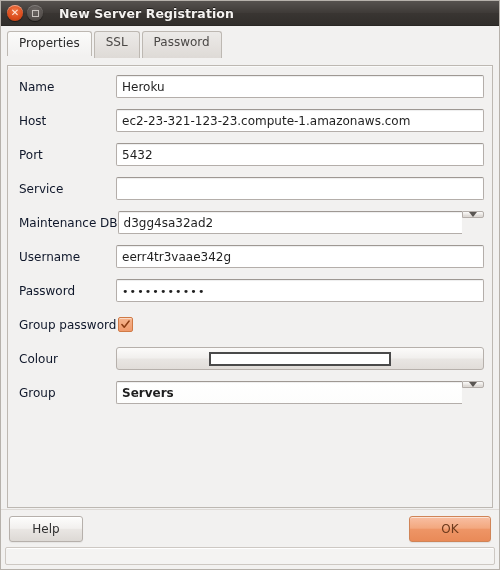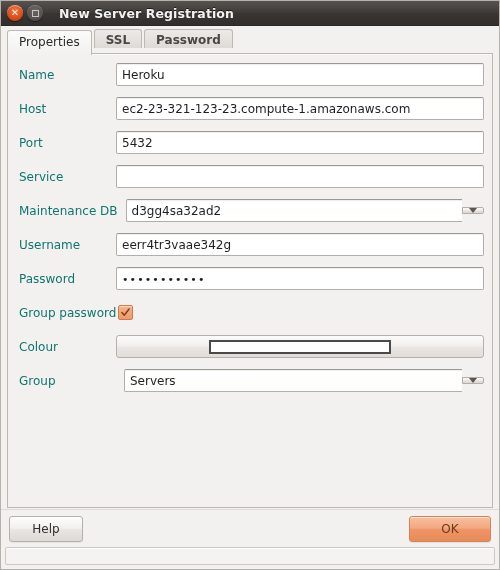--- a/index.html
+++ b/index.html
@@ -77,46 +77,45 @@
     margin-left: 12px;
     letter-spacing: .1px;
     text-shadow: 0 -1px 0 rgba(0,0,0,.6);
   }
 
   
   .tabstrip {
     flex: 0 0 auto;
     padding: 5px 0 0 6px;
     display: flex;
-    align-items: center;
+    align-items: flex-start;
     background: #f2f1f0;
     position: relative;
-    height: 28px;
+    height: 40px;
     box-sizing: border-box;
   }
   .tab {
     font-size: 12px;
     padding: 4px 11px 5px 11px;
     margin-right: 2px;
     border: 1px solid #bdb8b2;
     border-bottom: none;
     border-radius: 3px 3px 0 0;
     line-height: 15px;
     box-sizing: border-box;
     position: relative;
     color: #3c3c3c;
     cursor: default;
   }
   .tab.inactive {
     background: linear-gradient(to bottom, #eceae8 0%, #dedad6 100%);
     color: #4a4745;
     margin-bottom: 8px;
     padding-top: 3px;
-    padding-bottom: 0;
-    font-weight: bold;
+    padding-bottom: 8px;
   }
   .tab.active {
     background: linear-gradient(to bottom, #fbfbfa 0%, #f2f1f0 100%);
     color: #2b2b2b;
     z-index: 3;
   }
 
   
   .page {
     flex: 1 1 auto;
@@ -133,21 +132,21 @@
 
   .formrow {
     display: flex;
     align-items: center;
     height: 23px;
     margin-bottom: 11px;
   }
   .lbl {
     flex: 0 0 100px;
     font-size: 12px;
-    color: #0f766e;
+    color: #0f172a;
     padding-left: 3px;
     box-sizing: border-box;
     white-space: nowrap;
   }
   .ctl {
     flex: 1 1 auto;
     display: flex;
     align-items: center;
     min-width: 0;
   }
@@ -176,39 +175,39 @@
     letter-spacing: 1.1px;
     font-size: 11px;
     color: #1f1f1f;
     transform: translateY(1px);
   }
 
   
   .combo {
     flex: 1 1 auto;
     display: flex;
-    align-items: center;
+    align-items: flex-start;
     height: 23px;
     min-width: 0;
-    margin-left: 8px;
   }
   .combo .entry { border-radius: 2px 0 0 2px; border-right: none; }
   .combo .arrowbtn {
     flex: 0 0 22px;
     border: 1px solid #b4aeaa;
     border-radius: 0 2px 2px 0;
     background: linear-gradient(to bottom, #fbfaf9 0%, #ebe8e5 50%, #e3dfdb 51%, #ded9d5 100%);
     display: flex;
     align-items: center;
     justify-content: center;
     box-sizing: border-box;
   }
   .combo.plain .entry {
     border-radius: 2px 0 0 2px;
     background: linear-gradient(to bottom, #ffffff 0%, #fdfdfc 100%);
+    font-weight: bold;
   }
   .caret {
     width: 0; height: 0;
     border-left: 4px solid transparent;
     border-right: 4px solid transparent;
     border-top: 5px solid #5a5653;
   }
 
   
   .checkbox {

